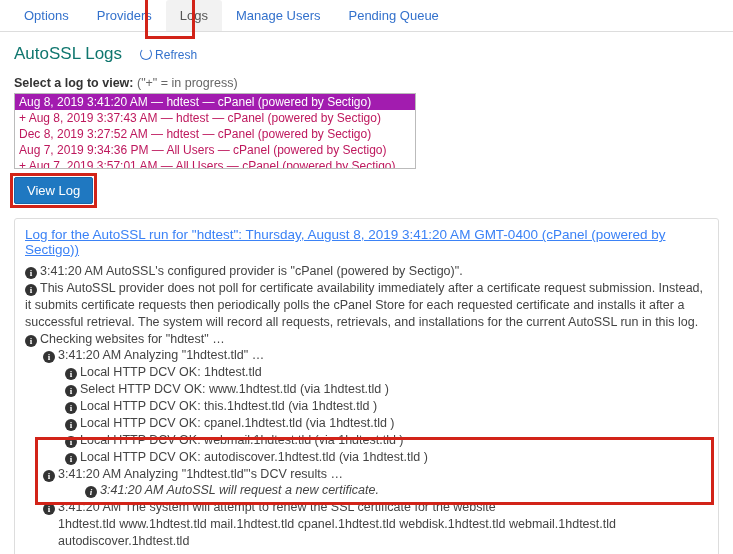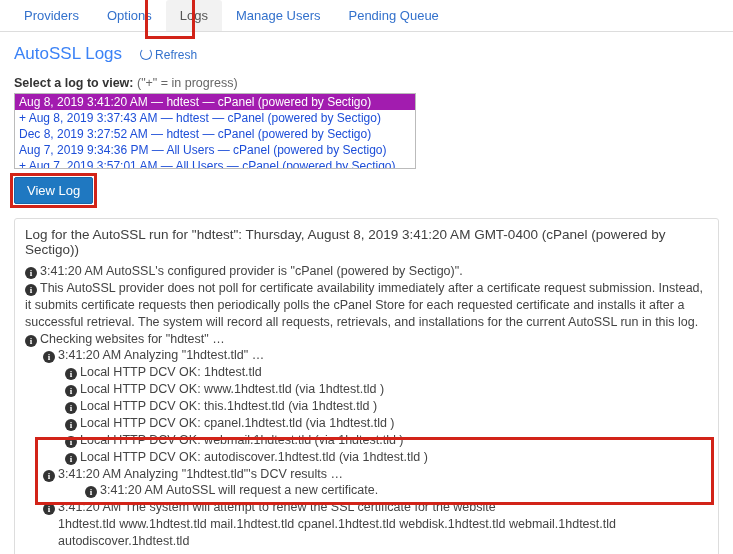--- a/index.html
+++ b/index.html
@@ -33,86 +33,86 @@
     border: 3px solid #d22318;
     pointer-events: none;
   }
   .content { padding: 12px 14px; }
   .title-row {
     display: flex;
     align-items: baseline;
     gap: 18px;
     margin-bottom: 6px;
   }
-  .title { font-size: 17px; color: #3b82f6; }
+  .title { font-size: 17px; color: #0f766e; }
   .refresh { color: #3371cc; font-size: 12px; cursor: pointer; text-align: right; }
   .select-label { font-size:12.5px; color:#333; margin-top:12px; }
   .select-label .hint { color:#666; font-weight: normal;}
   .listbox {
     width: 400px;
     height: 74px;
     border: 1px solid #bbb;
     overflow-y: scroll;
     font-size: 12px;
     margin-top: 3px;
     background:#fff;
   }
-  .listbox-item { padding: 1px 4px; cursor:default; color:#1d4ed8; white-space:nowrap;}
+  .listbox-item { padding: 1px 4px; cursor:default; color:#be185d; white-space:nowrap;}
   .listbox-item.selected { background:#a21caf; color:#fff; }
   .btn-row { margin-top: 8px; position:relative; display:inline-block;}
   .btn-primary {
     background: #1f78c1;
     color: #fff;
     border: 1px solid #1766a8;
     padding: 5px 12px;
     font-size: 13px;
     border-radius: 2px;
     cursor: pointer;
   }
   .log-panel {
     border: 1px solid #ddd;
     border-radius: 3px;
     padding: 8px 10px;
     margin-top: 14px;
     position: relative;
   }
-  .log-title { font-size: 13.5px; color:#404040; margin-bottom:6px; }
+  .log-title { font-size: 13.5px; color:#3b82f6; margin-bottom:6px;text-decoration:underline; }
   .log-line { font-size: 12.5px; color:#444; line-height:1.35; }
   .info-icon {
     display:inline-block;
     width:12px; height:12px;
     background:#333; color:#fff;
     border-radius:50%;
     font-size:9px; line-height:12px;
     text-align:center;
     font-weight:bold;
     font-family: Georgia, serif;
     margin-right:3px;
     vertical-align: -1px;
   }
   .ind1 { margin-left: 18px;}
   .ind2 { margin-left: 40px;}
-  .ind3 { margin-left: 60px;}
+  .ind3 { margin-left: 60px; font-style: italic;}
   .refresh-icon {
     display:inline-block;
     width:10px;height:10px;
     border:1.5px solid #3371cc;
     border-top-color:transparent;
     border-radius:50%;
     margin-right:3px;
     vertical-align:-1px;
     position:relative;
   }
 </style>
 </head>
 <body>
 
 <div class="tabs" style="position:relative;">
+  <div class="tab">Options</div>
   <div class="tab">Providers</div>
-  <div class="tab">Options</div>
   <div class="tab active">Logs</div>
   <div class="tab">Manage Users</div>
   <div class="tab">Pending Queue</div>
   <div class="highlight-box" style="left:145px; top:-3px; width:44px; height:36px;"></div>
 </div>
 
 <div class="content">
   <div class="title-row">
     <span class="title">AutoSSL Logs</span>
     <span class="refresh"><span class="refresh-icon"></span><span>Refresh</span></span>
@@ -138,21 +138,21 @@
 
   <div class="log-panel">
     <div class="log-title">Log for the AutoSSL run for "hdtest": Thursday, August 8, 2019 3:41:20 AM GMT-0400 (cPanel (powered by Sectigo))</div>
 
     <div class="log-line"><span class="info-icon">i</span><span>3:41:20 AM AutoSSL's configured provider is "cPanel (powered by Sectigo)".</span></div>
     <div class="log-line"><span class="info-icon">i</span><span>This AutoSSL provider does not poll for certificate availability immediately after a certificate request submission. Instead, it submits certificate requests then periodically polls the cPanel Store for each requested certificate and installs it after a successful retrieval. The system will record all requests, retrievals, and installations for the current AutoSSL run in this log.</span></div>
     <div class="log-line"><span class="info-icon">i</span><span>Checking websites for "hdtest" …</span></div>
     <div class="log-line ind1"><span class="info-icon">i</span><span>3:41:20 AM Analyzing "1hdtest.tld" …</span></div>
 
     <div class="log-line ind2"><span class="info-icon">i</span><span>Local HTTP DCV OK: 1hdtest.tld</span></div>
-    <div class="log-line ind2"><span class="info-icon">i</span><span>Local HTTP DCV OK: www.1hdtest.tld (via 1hdtest.tld )</span></div>
+    <div class="log-line ind2"><span class="info-icon">i</span><span>Select HTTP DCV OK: www.1hdtest.tld (via 1hdtest.tld )</span></div>
     <div class="log-line ind2"><span class="info-icon">i</span><span>Local HTTP DCV OK: this.1hdtest.tld (via 1hdtest.tld )</span></div>
     <div class="log-line ind2"><span class="info-icon">i</span><span>Local HTTP DCV OK: cpanel.1hdtest.tld (via 1hdtest.tld )</span></div>
     <div class="log-line ind2"><span class="info-icon">i</span><span>Local HTTP DCV OK: webmail.1hdtest.tld (via 1hdtest.tld )</span></div>
     <div class="log-line ind2"><span class="info-icon">i</span><span>Local HTTP DCV OK: autodiscover.1hdtest.tld (via 1hdtest.tld )</span></div>
 
     <div class="log-line ind1"><span class="info-icon">i</span><span>3:41:20 AM Analyzing "1hdtest.tld"'s DCV results …</span></div>
     <div class="log-line ind3"><span class="info-icon">i</span><span>3:41:20 AM AutoSSL will request a new certificate.</span></div>
     <div class="log-line ind1"><span class="info-icon">i</span><span>3:41:20 AM The system will attempt to renew the SSL certificate for the website</span></div>
     <div class="log-line ind1" style="padding-left:15px;">1hdtest.tld  www.1hdtest.tld  mail.1hdtest.tld  cpanel.1hdtest.tld  webdisk.1hdtest.tld  webmail.1hdtest.tld  autodiscover.1hdtest.tld</div>
 

